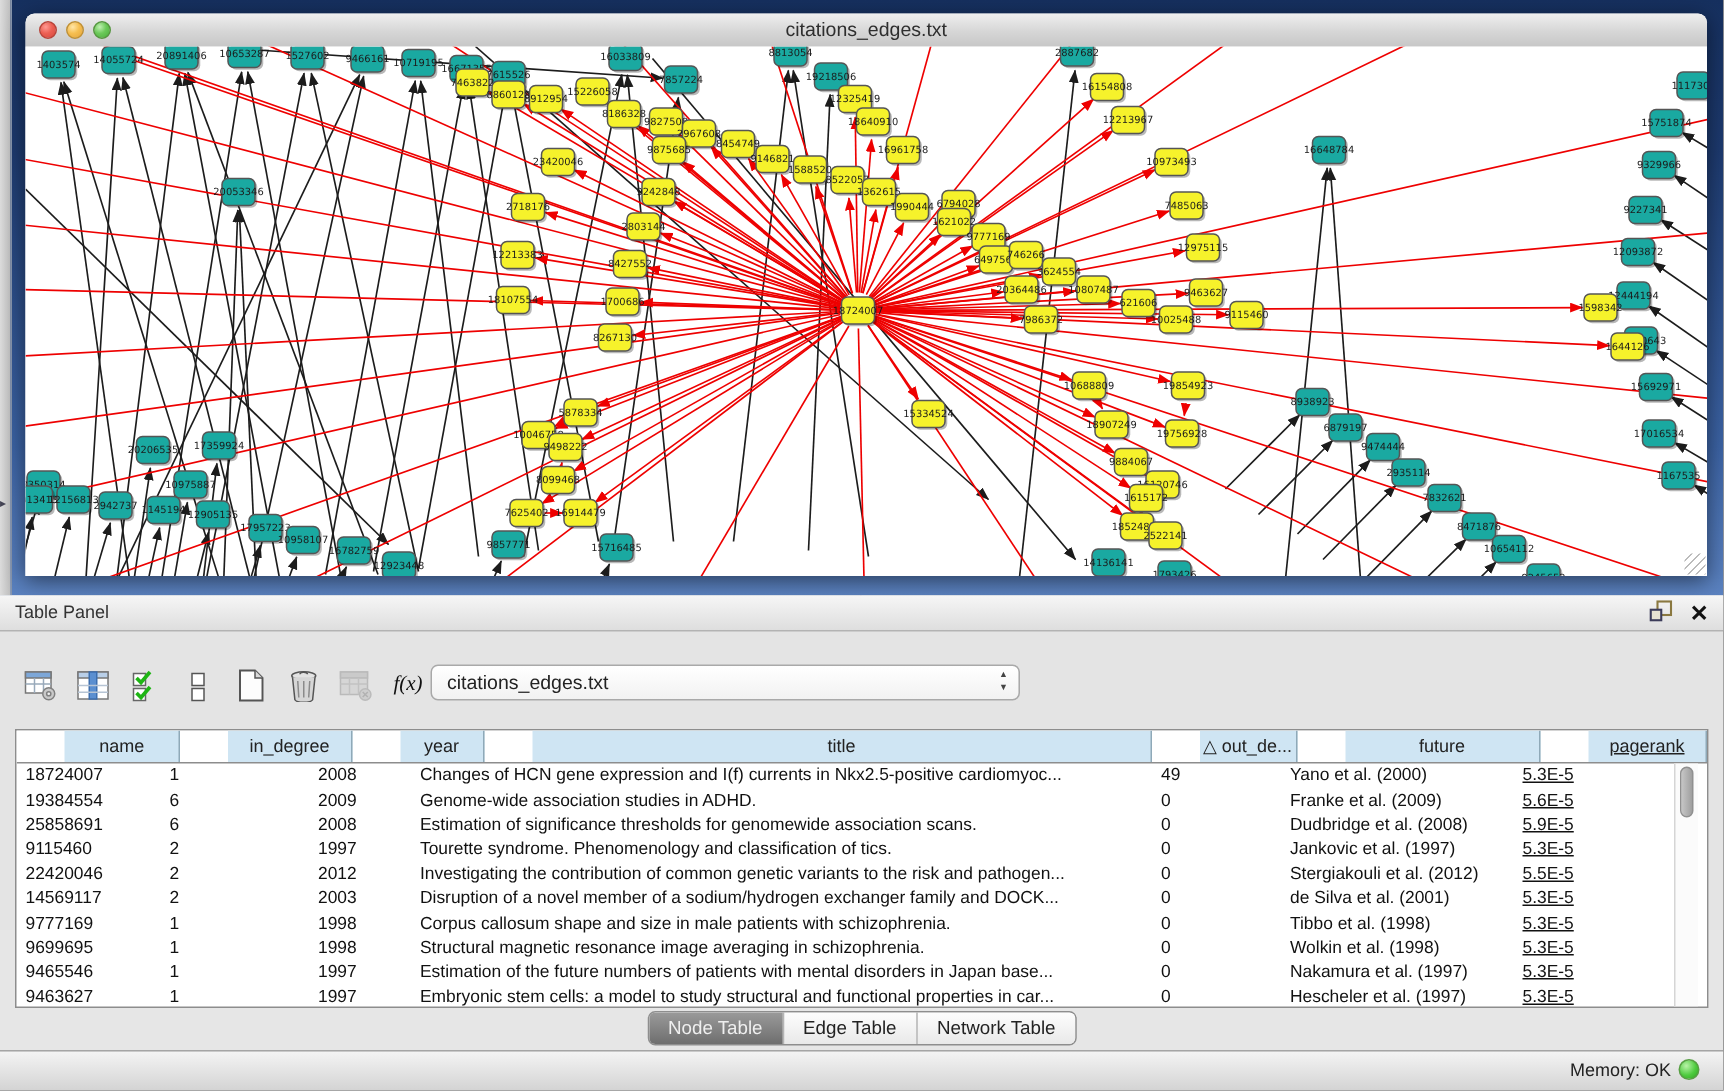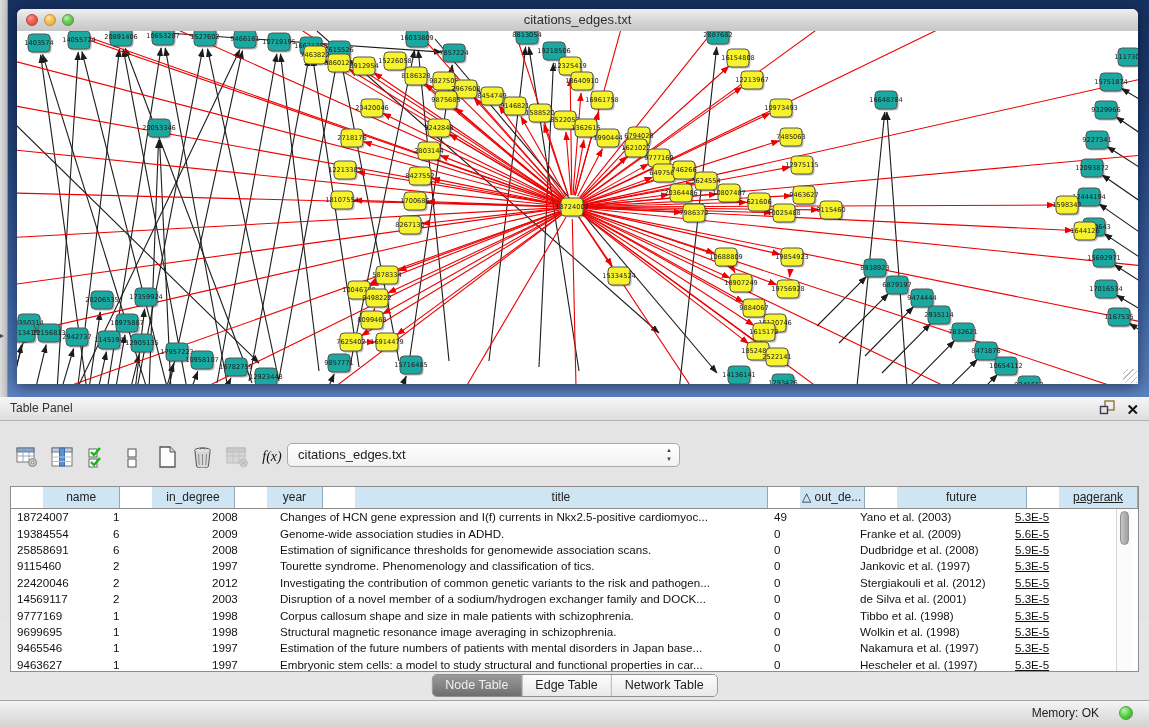--- a/index.html
+++ b/index.html
@@ -68,21 +68,21 @@
 
   .tabs{position:absolute;left:50%;top:277px;transform:translateX(-50%);display:flex;height:21px;
     border:1px solid #8e8e8e;border-radius:5px;overflow:hidden;background:#f2f2f2;}
   .tab{padding:0 13px;font-size:12.5px;line-height:20px;color:#222;
     background:linear-gradient(#fdfdfd,#e9e9e9);border-left:1px solid #b5b5b5;}
   .tab:first-child{border-left:none;}
   .tab.sel{background:linear-gradient(#9a9a9a,#6e6e6e);color:#efefef;}
 
   .status-bar{position:absolute;left:0;top:700px;width:1149px;height:27px;
     background:linear-gradient(#f4f4f4,#d2d2d2);border-top:1px solid #a5a5a5;}
-  .mem{position:absolute;right:16px;top:5px;display:flex;align-items:center;gap:20px;margin-left:45px;}
+  .mem{position:absolute;right:16px;top:5px;display:flex;align-items:center;gap:5px;margin-left:45px;}
   .mem-label{font-size:12px;color:#222;}
   .mem-dot{width:14px;height:14px;border-radius:50%;box-sizing:border-box;
     background:radial-gradient(circle at 35% 30%,#b9f3a8,#4ecb3e 55%,#2ea521);border:1px solid #579f43;}
 </style>
 </head>
 <body>
 
 <div class="app">
 
   <div class="desktop-top">
@@ -944,21 +944,21 @@
           <div class="thcell c5">future</div>
           <div class="thcell c6">pagerank</div>
         </div>
       <div id="tbody">
           <div class="trow">
             <div class="tcell c0">18724007</div>
             <div class="tcell c1">1</div>
             <div class="tcell c2">2008</div>
             <div class="tcell c3">Changes of HCN gene expression and I(f) currents in Nkx2.5-positive cardiomyoc...</div>
             <div class="tcell c4">49</div>
-            <div class="tcell c5">Yano et al. (2003)</div>
+            <div class="tcell c5">Yano et al. (2000)</div>
             <div class="tcell c6">5.3E-5</div>
           </div>
           <div class="trow">
             <div class="tcell c0">19384554</div>
             <div class="tcell c1">6</div>
             <div class="tcell c2">2009</div>
             <div class="tcell c3">Genome-wide association studies in ADHD.</div>
             <div class="tcell c4">0</div>
             <div class="tcell c5">Franke et al. (2009)</div>
             <div class="tcell c6">5.6E-5</div>

